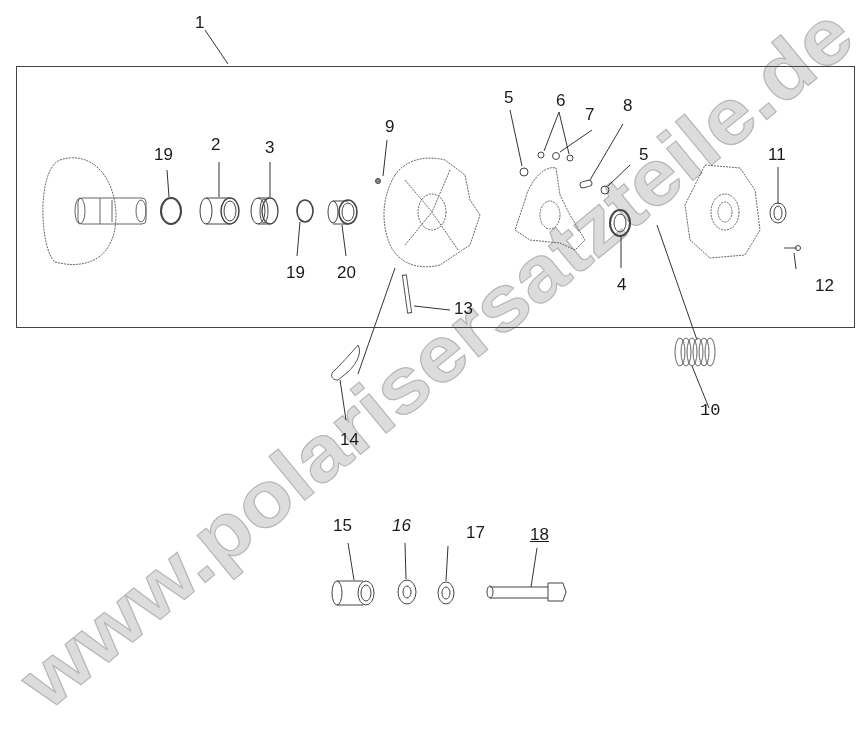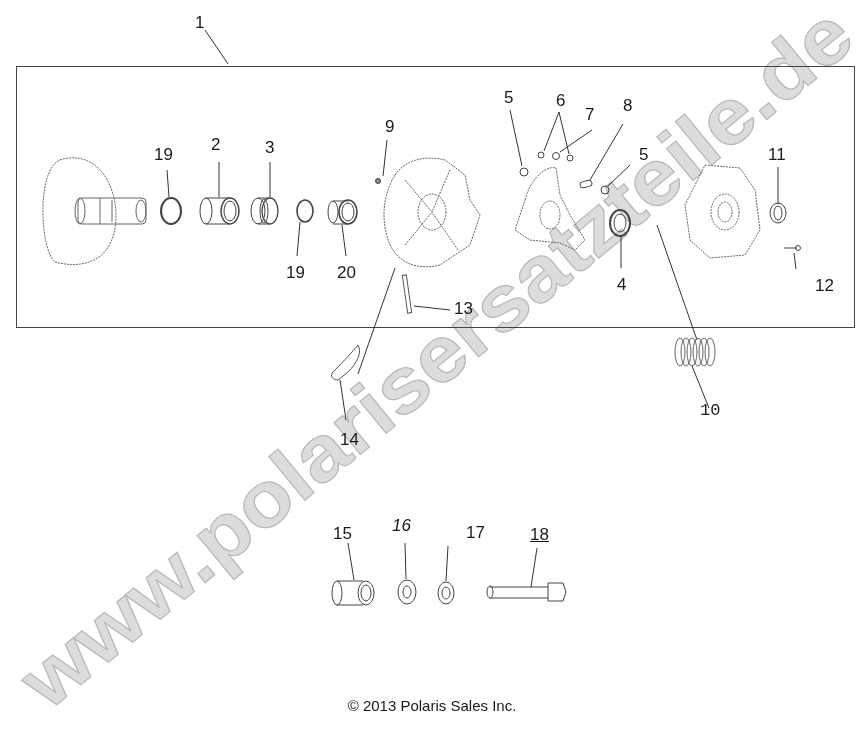--- a/index.html
+++ b/index.html
@@ -173,19 +173,18 @@
   <div class="label" style="left:340px;top:431px;">14</div>
   <div class="label" style="left:504px;top:89px;">5</div>
   <div class="label" style="left:556px;top:92px;">6</div>
   <div class="label" style="left:585px;top:106px;">7</div>
   <div class="label" style="left:623px;top:97px;">8</div>
   <div class="label" style="left:639px;top:146px;">5</div>
   <div class="label" style="left:617px;top:276px;">4</div>
   <div class="label" style="left:768px;top:146px;">11</div>
   <div class="label" style="left:786px;top:277px;margin-left:29px;">12</div>
   <div class="label" style="left:700px;top:402px;font-family:Liberation Mono, monospace;">10</div>
-  <div class="label" style="left:333px;top:517px;margin-top:8px;">15</div>
+  <div class="label" style="left:333px;top:517px;">15</div>
   <div class="label" style="left:392px;top:517px;font-style:italic;">16</div>
   <div class="label" style="left:441px;top:524px;margin-left:25px;">17</div>
   <div class="label" style="left:530px;top:526px;text-decoration:underline;">18</div>
 
-  <div id="copyright">© 2013 Polaris Sales Inc.</div>
 </div>
 
 </body></html>

